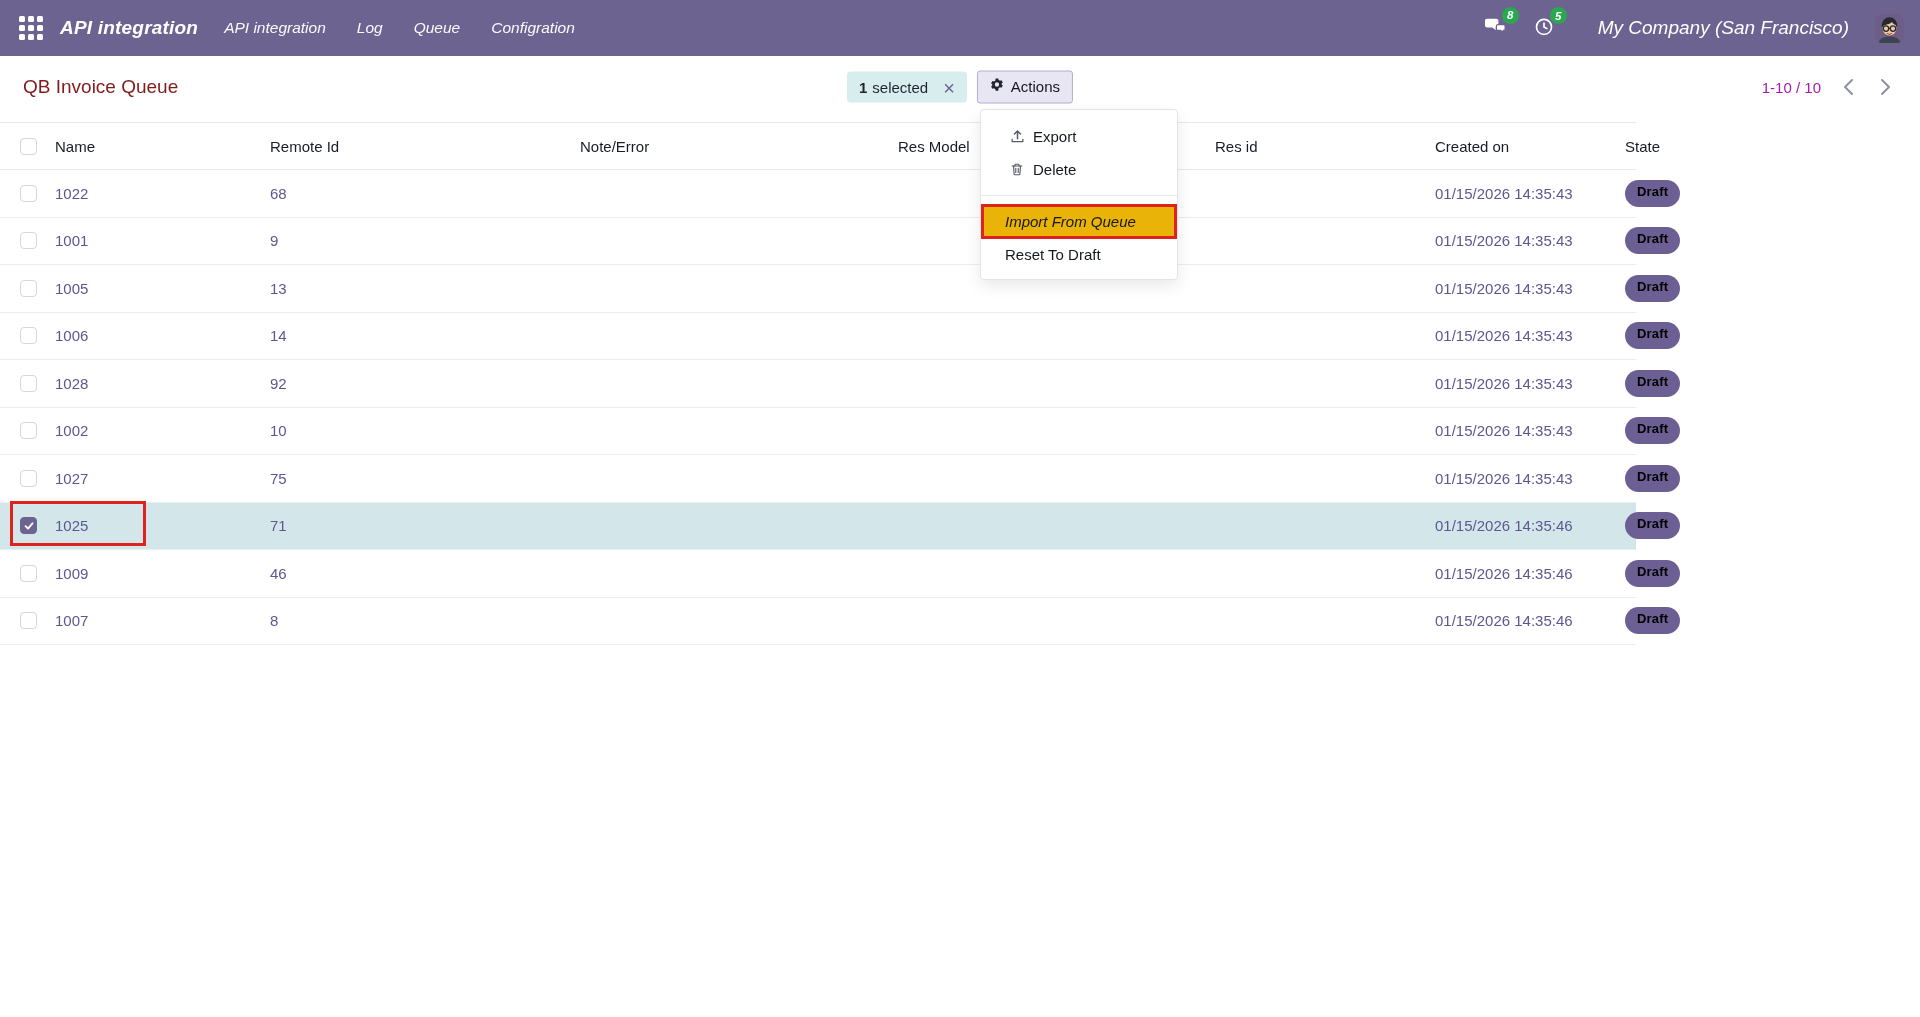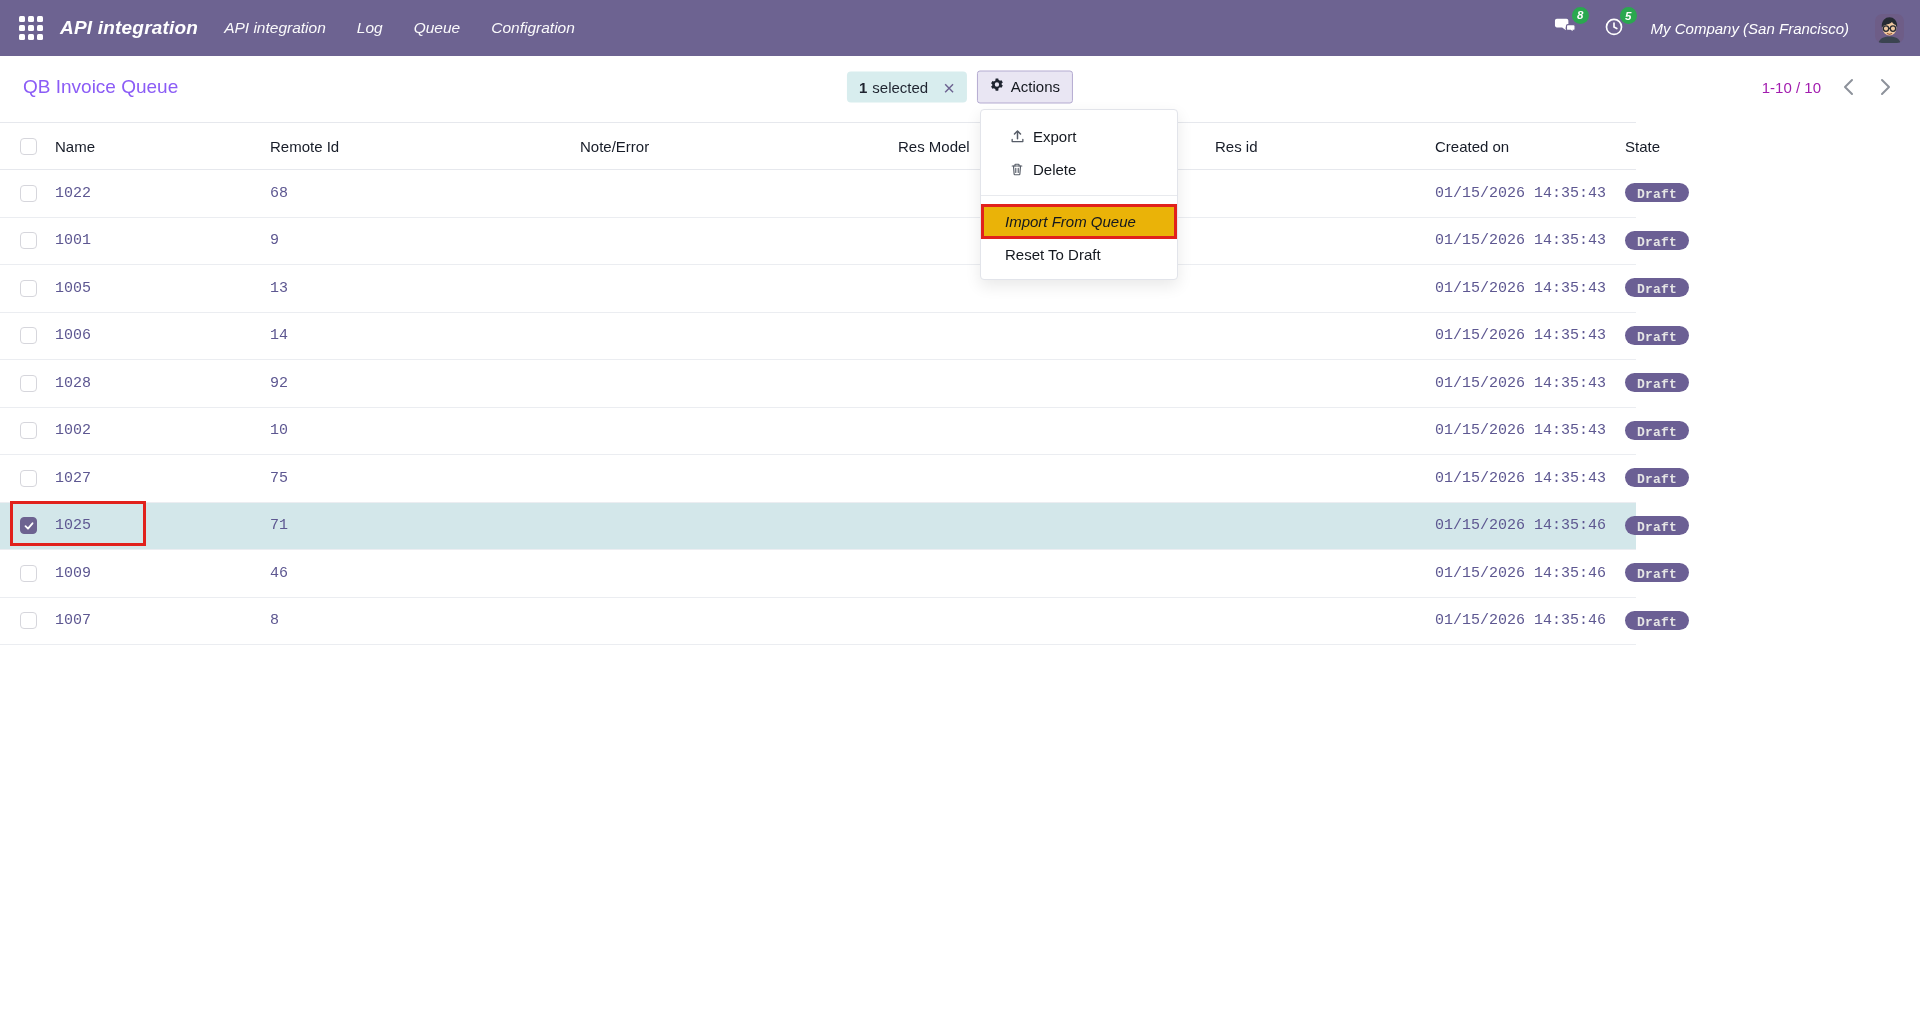--- a/index.html
+++ b/index.html
@@ -24,26 +24,26 @@
     grid-template-rows:repeat(3,6px);gap:3px;align-content:center;justify-content:center;cursor:pointer;margin-right:16px;}
   .apps-btn i{background:#fff;border-radius:1.5px;}
   .brand{font-size:19px;font-weight:600;letter-spacing:.2px;margin-right:26px;cursor:pointer;}
   .topbar-menu{display:flex;align-items:center;gap:31px;font-size:15.5px;}
   .menu-item{cursor:pointer;opacity:.97;}
   .topbar-right{margin-left:auto;display:flex;align-items:center;gap:26px;}
   .icon-btn{position:relative;display:flex;align-items:center;cursor:pointer;}
   .badge{position:absolute;top:-8px;right:-12px;min-width:17px;height:17px;border-radius:9px;
     background:var(--badge-green);color:#fff;font-size:11.5px;font-weight:700;
     display:flex;align-items:center;justify-content:center;padding:0 4px;}
-  .company{font-size:15px;cursor:pointer;}
+  .company{font-size:19px;cursor:pointer;margin-left:17px;}
   .avatar{width:29px;height:29px;border-radius:7px;overflow:hidden;cursor:pointer;flex:0 0 auto;}
 
   
   .control-panel{height:62px;display:flex;align-items:center;padding:0 23px;position:relative;background:#fff;}
-  .page-title{font-size:19px;color:#8b5cf6;cursor:pointer;}
+  .page-title{font-size:19px;color:#7f1d1d;cursor:pointer;}
   .cp-center{position:absolute;left:50%;top:50%;transform:translate(-50%,-50%);
     display:flex;align-items:center;gap:10px;}
   .selection-chip{display:flex;align-items:center;height:31px;background:var(--selection-chip-bg);
     border-radius:4px;padding:0 12px;font-size:15px;color:#1f2430;}
   .selection-chip b{font-weight:700;margin-right:5px;}
   .chip-close{margin-left:15px;color:#6d6391;font-size:20px;line-height:1;cursor:pointer;font-weight:500;}
   .actions-btn{display:flex;align-items:flex-end;gap:7px;height:33px;padding:8px 12px;
     background:var(--actions-button-bg);border:1px solid var(--actions-button-border);
     border-radius:3px;font-size:15px;color:#14181f;font-weight:500;cursor:pointer;}
   .cp-right{margin-left:auto;display:flex;align-items:center;gap:22px;}
@@ -51,28 +51,28 @@
   .pager-nav{display:flex;align-items:center;gap:26px;margin-right:6px;}
   .pager-nav span{cursor:pointer;display:flex;align-items:center;}
 
   
   .list{margin-top:4px;}
   .tr,.thead{display:grid;grid-template-columns:55px 215px 310px 318px 317px 220px 190px 1fr;
     align-items:center;width:1636px;}
   .thead{height:48px;border-top:1px solid #e6e8ed;border-bottom:1px solid #e6e8ed;
     font-size:15px;font-weight:500;color:#171c28;background:#fff;}
   .tr{height:47.5px;border-bottom:1px solid #ebedf1;font-size:15px;color:var(--cell-text-purple);
-    position:relative;cursor:pointer;background:#fff;font-family:Liberation Mono, monospace;}
+    position:relative;cursor:pointer;background:#fff;}
   .tr.selected{background:var(--selected-row-bg);}
   .cell-check{padding-left:20px;}
   .checkbox{width:17px;height:17px;border:1px solid #d6d6dc;border-radius:4px;background:#fff;
     display:flex;align-items:center;justify-content:center;cursor:pointer;}
   .checkbox.checked{background:#6d6391;border-color:#6d6391;}
-  .pill{display:inline-block;background:var(--state-pill-bg);color:#e5e5e5;font-size:13px;
-    font-weight:700;padding:4px 12px 0;border-radius:20px;letter-spacing:.2px;}
+  .pill{display:inline-block;background:var(--state-pill-bg);color:#000000;font-size:13px;
+    font-weight:700;padding:4px 12px 8px;border-radius:20px;letter-spacing:.2px;}
   .row-annotation{position:absolute;left:10px;top:-2px;width:136px;height:45px;
     border:3px solid var(--annotation-red);pointer-events:none;z-index:5;}
 
   
   .dropdown{position:absolute;left:980px;top:109px;width:198px;background:#fff;
     border:1px solid #e2e4ea;border-radius:4px;box-shadow:0 6px 16px rgba(0,0,0,.09);
     padding:10px 0 8px;z-index:100;text-align:right;}
   .dd-item{height:33px;display:flex;align-items:center;padding-left:24px;font-size:15px;
     color:#14181f;cursor:pointer;position:relative;}
   .dd-item.has-icon{padding-left:28px;}

